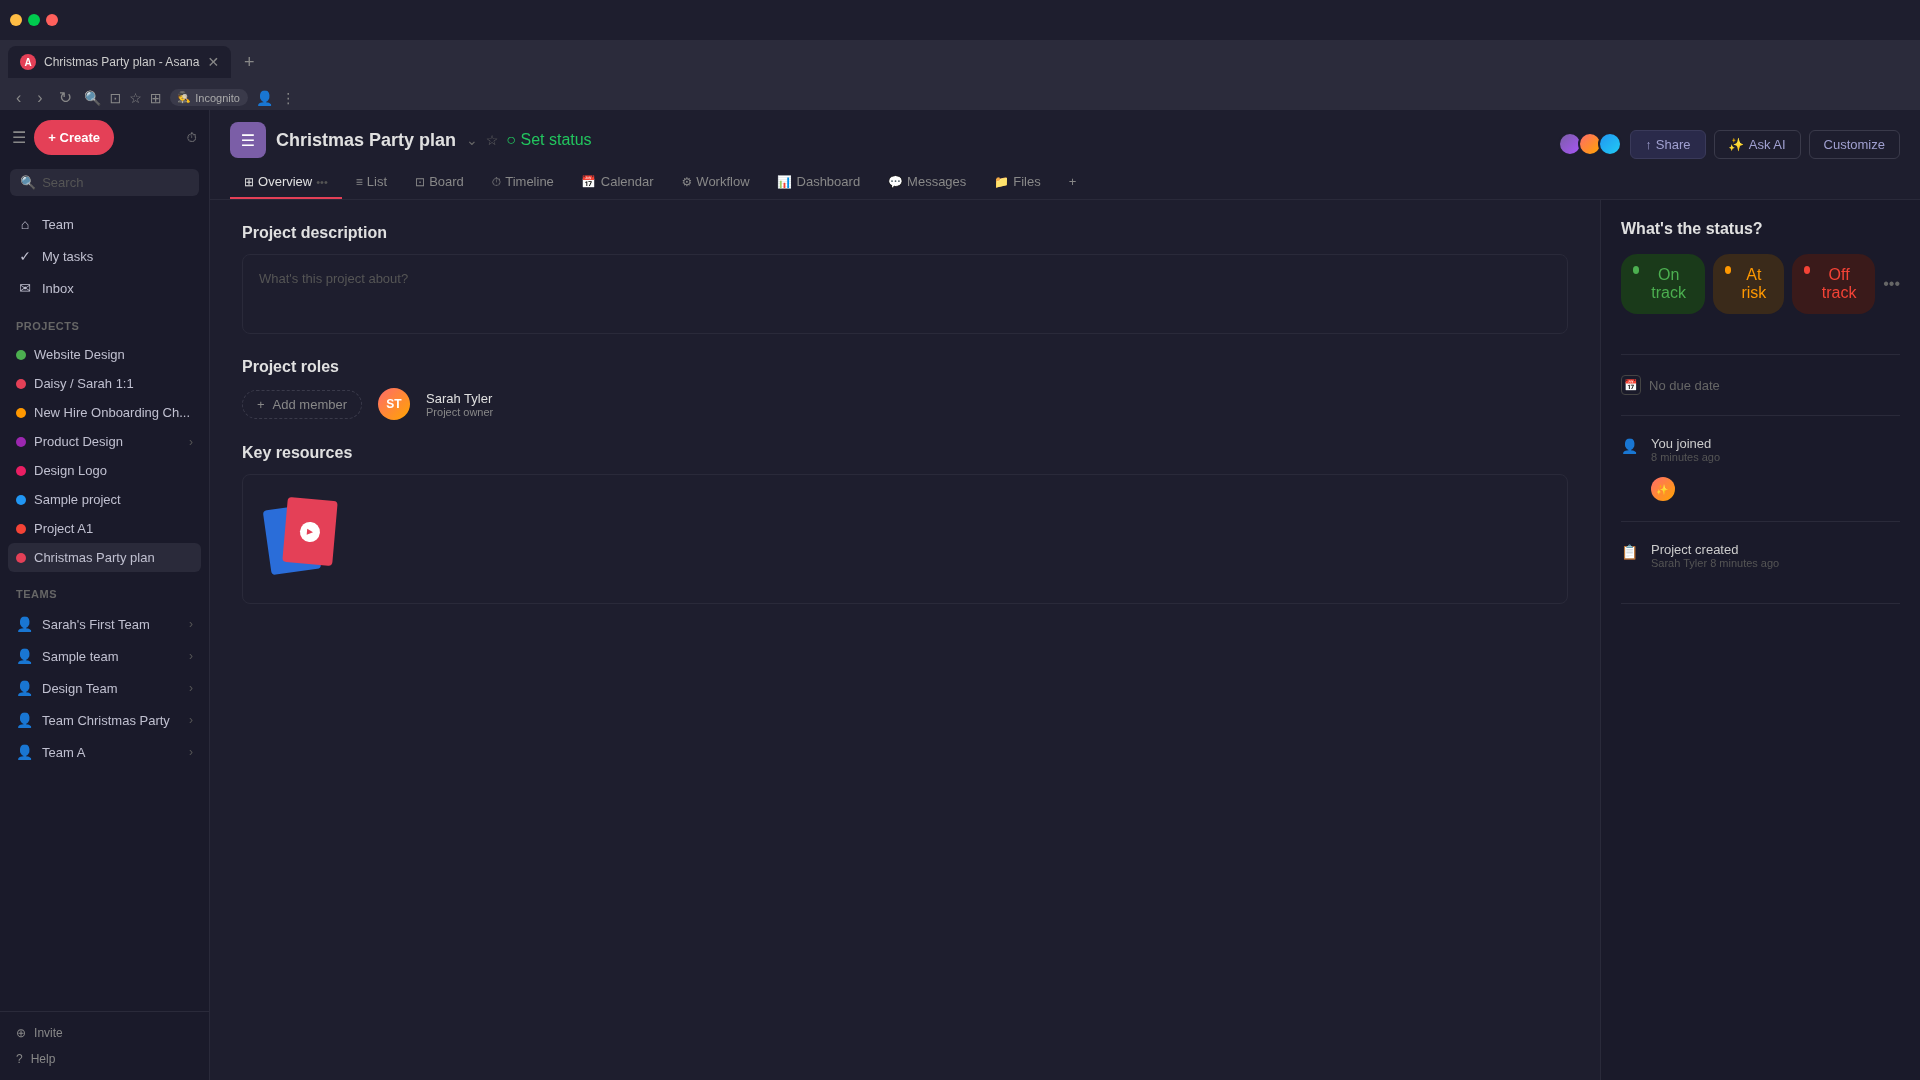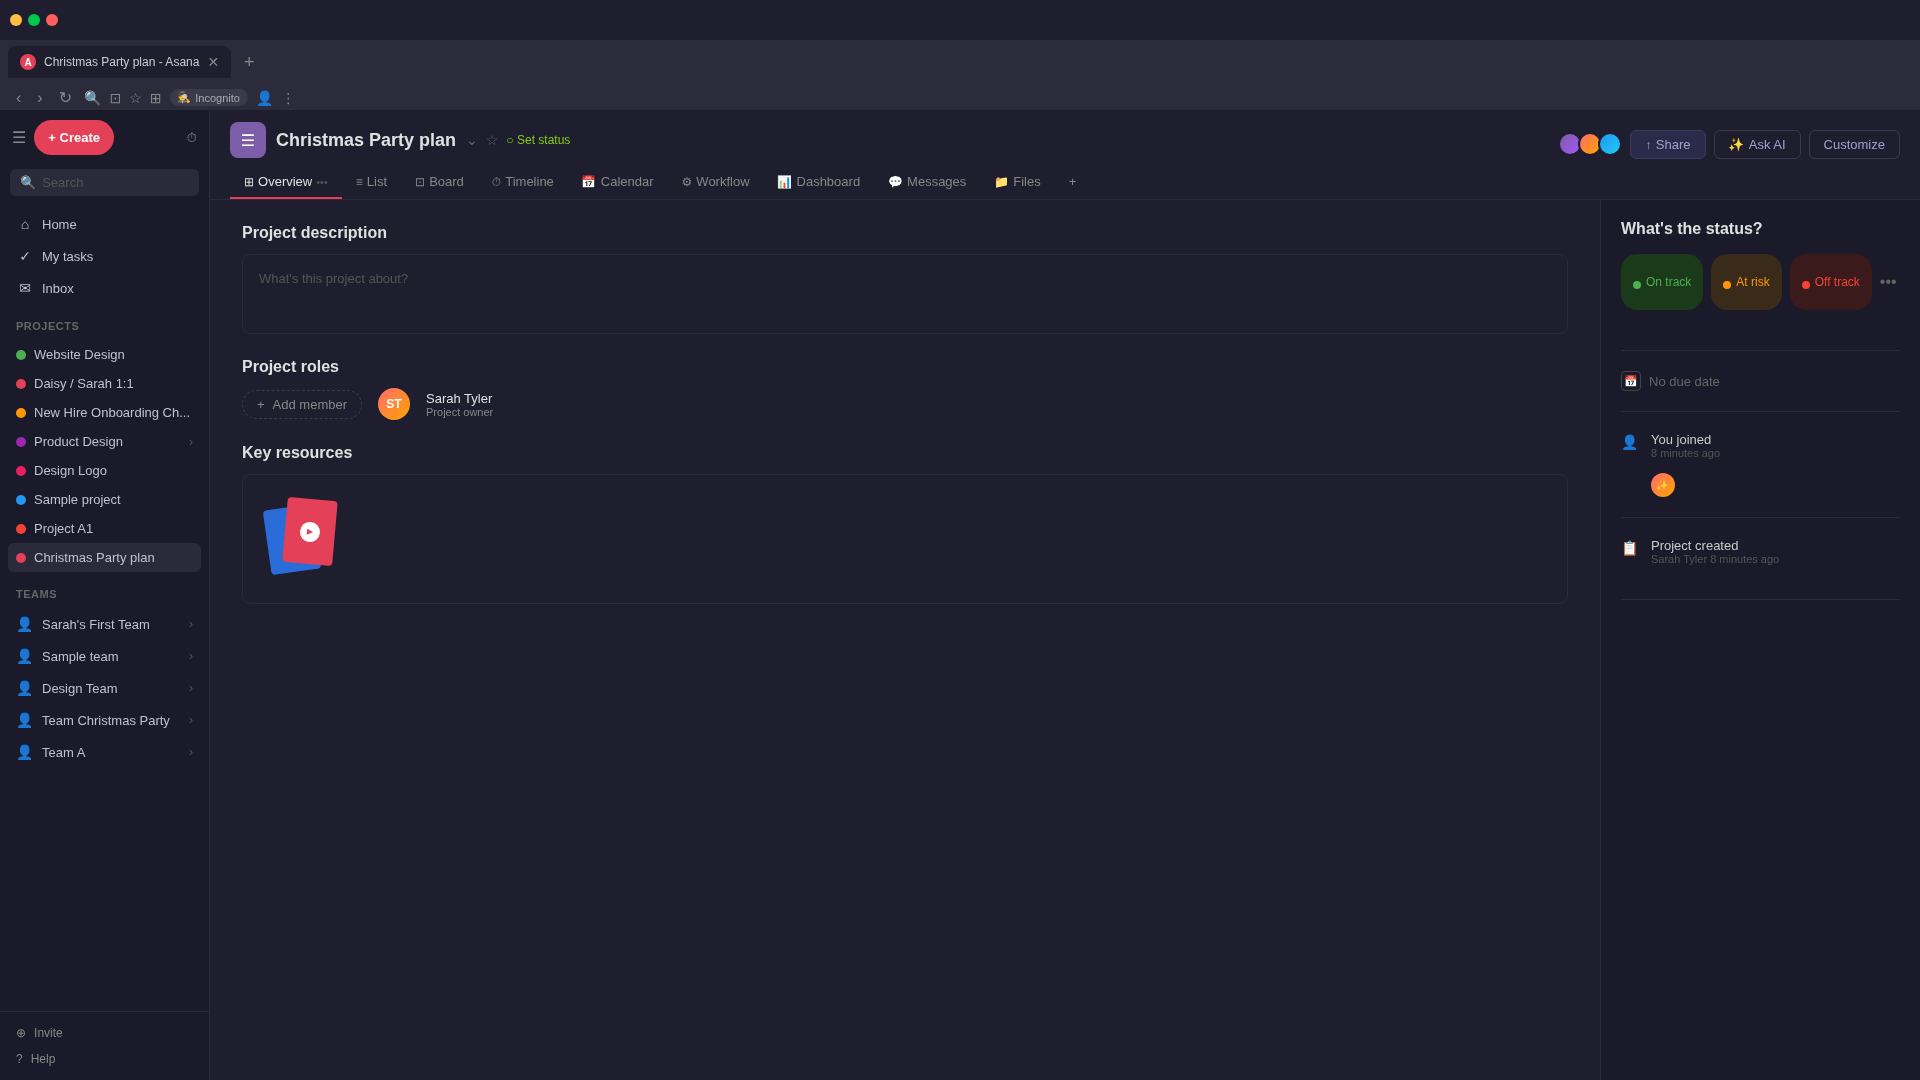--- a/index.html
+++ b/index.html
@@ -88,21 +88,21 @@
     .resource-illustration .doc1 { width: 50px; height: 65px; background: #2a6dd9; border-radius: 4px; position: absolute; left: 0; top: 8px; transform: rotate(-8deg); }
     .resource-illustration .doc2 { width: 50px; height: 65px; background: #e44057; border-radius: 4px; position: absolute; left: 18px; top: 0; transform: rotate(5deg); display: flex; align-items: center; justify-content: center; }
     .resource-illustration .play-icon { width: 20px; height: 20px; background: white; border-radius: 50%; display: flex; align-items: center; justify-content: center; font-size: 8px; color: #e44057; }
     .resource-text { flex: 1; }
     .resource-text p { color: #aaa; font-size: 13px; margin-bottom: 12px; }
     .resource-actions { display: flex; gap: 16px; }
     .resource-link { color: #888; font-size: 12px; cursor: pointer; display: flex; align-items: center; gap: 4px; }
 
     
     .status-title { font-size: 16px; font-weight: 600; color: #e0e0e0; margin-bottom: 16px; }
-    .status-btn { border-radius: 16px; padding: 21px 12px; font-size: 12px; cursor: pointer; border: none; display: flex; align-items: flex-end; gap: 5px; }
+    .status-btn { border-radius: 16px; padding: 12px 12px; font-size: 16px; cursor: pointer; border: none; display: flex; align-items: flex-start; gap: 5px; }
     .status-btn.on-track { background: #1a3a1a; color: #4caf50; }
     .status-btn.at-risk { background: #3a2a1a; color: #ff9800; }
     .status-btn.off-track { background: #3a1a1a; color: #f44336; }
     .status-dot { width: 8px; height: 8px; border-radius: 50%; }
     .dot-green { background: #4caf50; }
     .dot-orange { background: #ff9800; }
     .dot-red { background: #f44336; }
     .status-more { color: #666; cursor: pointer; font-size: 16px; }
 
     .status-section { margin-bottom: 20px; padding-bottom: 20px; border-bottom: 1px solid #2a2a3a; }
@@ -183,21 +183,21 @@
     <div style="padding: 4px 10px 8px;">
       <div style="background: #2a2a3a; border-radius: 6px; padding: 6px 10px; display: flex; align-items: center; gap: 6px; color: #555;">
         <span>🔍</span>
         <span style="font-size:13px;">Search</span>
       </div>
     </div>
 
     <div class="sidebar-nav">
       <div class="sidebar-item">
         <span class="sidebar-icon">⌂</span>
-        <span>Home</span>
+        <span>Team</span>
       </div>
       <div class="sidebar-item">
         <span class="sidebar-icon">✓</span>
         <span>My tasks</span>
       </div>
       <div class="sidebar-item">
         <span class="sidebar-icon">✉</span>
         <span>Inbox</span>
       </div>
     </div>
@@ -283,21 +283,21 @@
   <div class="main-content">
 
     <div class="project-header">
       <div style="display:flex; align-items:center; justify-content:space-between;">
         <div class="project-title-row">
           <div class="project-icon">☰</div>
           <span class="project-title">Christmas Party plan</span>
           <div class="project-title-actions">
             <span>⌄</span>
             <span>☆</span>
-            <span style="font-size:12px; color:#84cc16;">○ <span>Set status</span></span>
+            <span style="font-size:16px; color:#22c55e;">○ <span>Set status</span></span>
           </div>
         </div>
         <div class="header-right-actions">
           <div class="member-avatars">
             <div class="member-avatar-sm" style="background: linear-gradient(135deg, #7b5ea7, #a855f7);"></div>
             <div class="member-avatar-sm" style="background: linear-gradient(135deg, #ff6b6b, #ffa500);"></div>
             <div class="member-avatar-sm" style="background: linear-gradient(135deg, #2196f3, #21cbf3);"></div>
           </div>
           <button class="share-btn">
             <span>↑</span>

